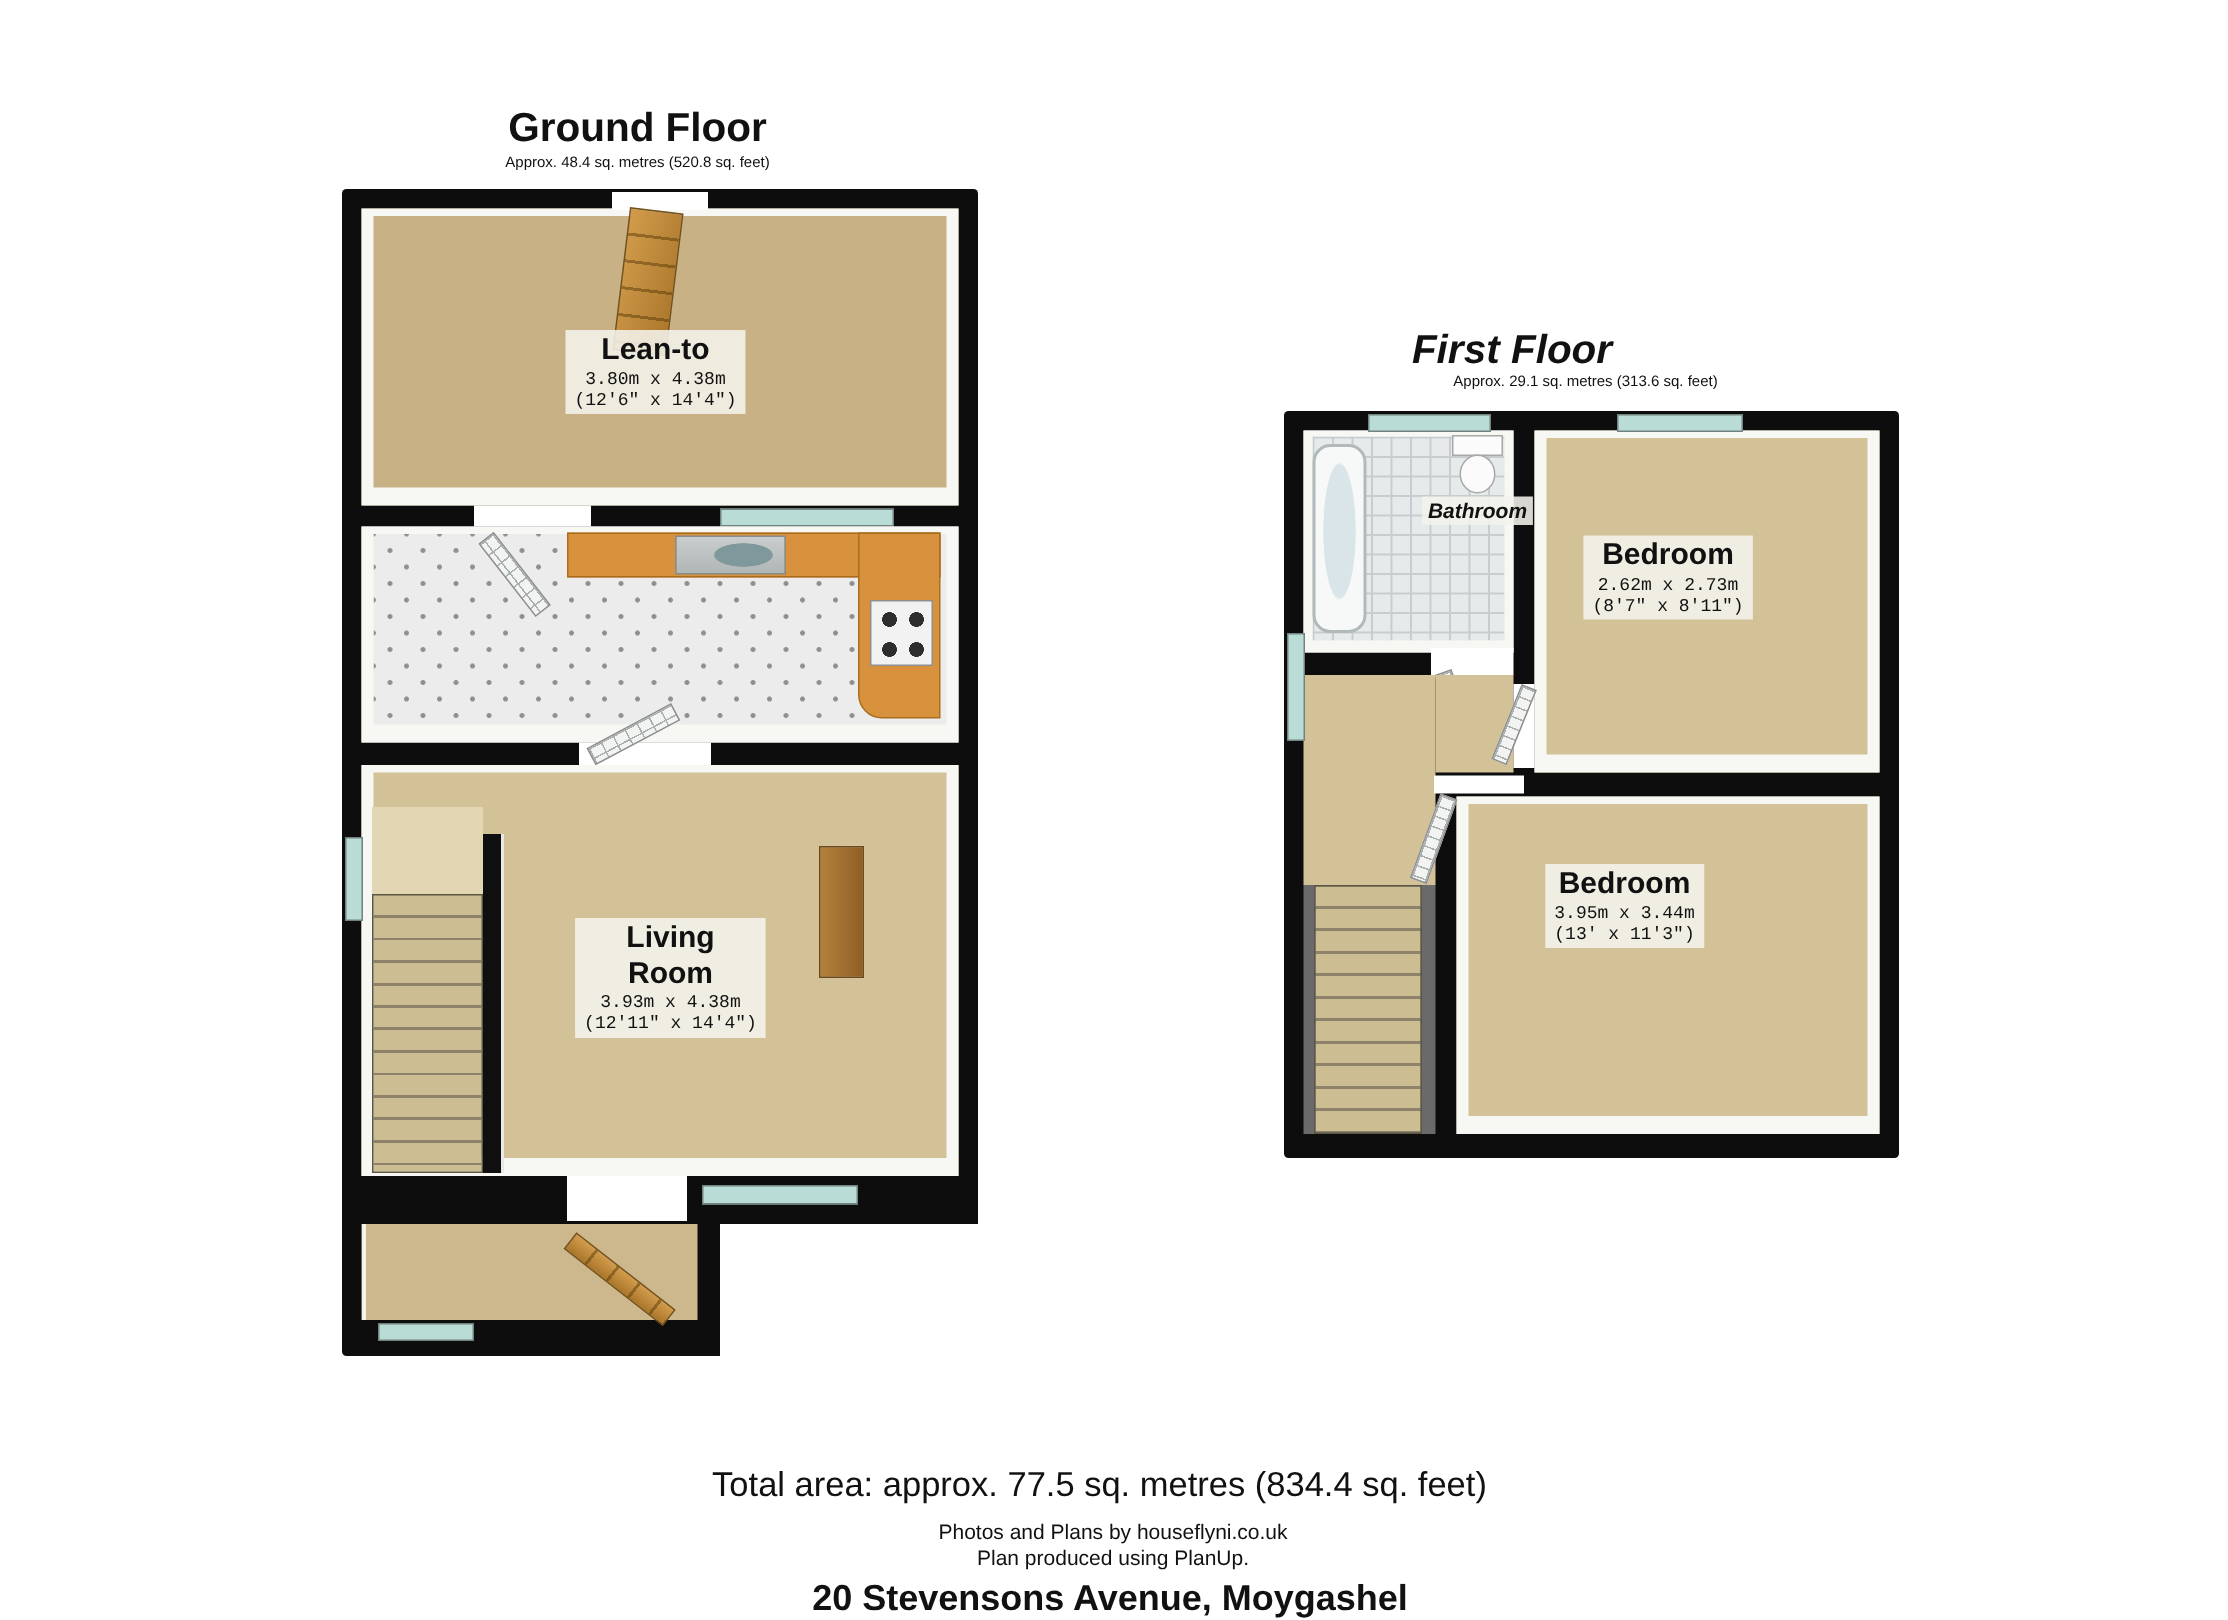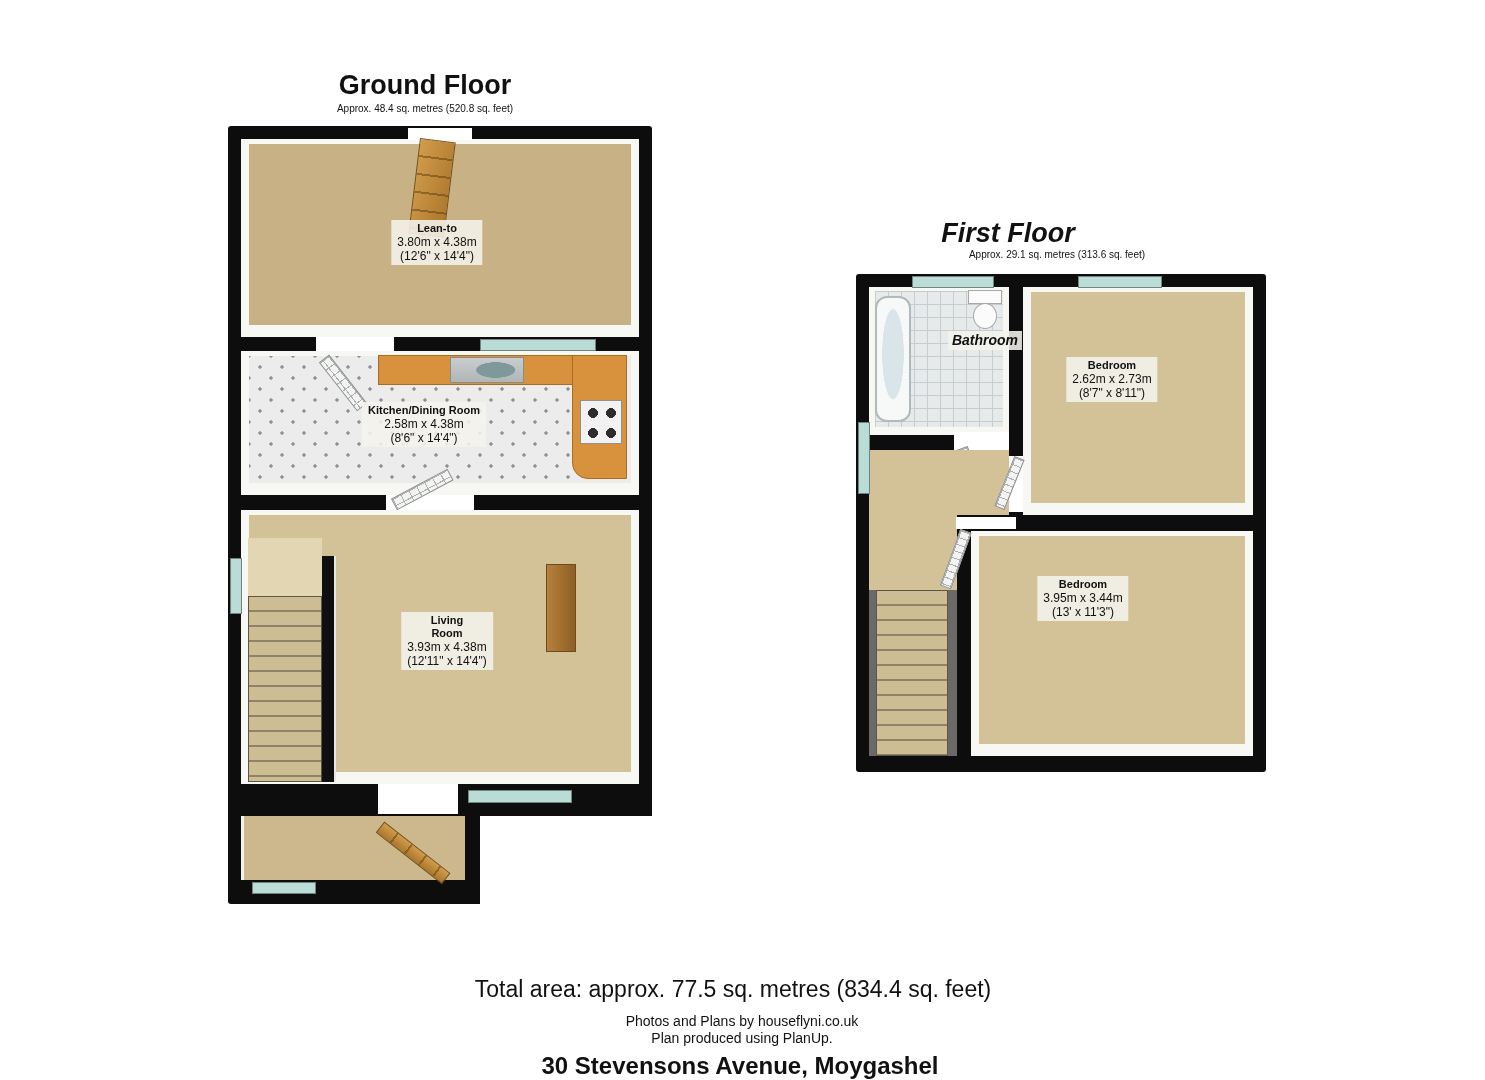--- a/index.html
+++ b/index.html
@@ -50,22 +50,22 @@
   .bath{position:absolute;background:radial-gradient(ellipse 11px 46px at 50% 46%, #d9e5e8 96%, transparent),#f7f9f9;
     border:2px solid #b2b9bb;border-radius:12px;box-sizing:border-box;}
   .wc-tank{position:absolute;background:#fbfbfb;border:1px solid #a8a8a8;box-sizing:border-box;}
   .wc-bowl{position:absolute;background:#fbfbfb;border:1px solid #a8a8a8;border-radius:50%;box-sizing:border-box;}
   .radiator{position:absolute;background:linear-gradient(90deg,#b5803b,#8f5f25);border:1px solid #6e4a1c;box-sizing:border-box;}
   
   .floor-title{position:absolute;transform:translateX(-50%);font-weight:bold;font-size:27px;white-space:nowrap;}
   .floor-sub{position:absolute;transform:translateX(-50%);font-size:10px;white-space:nowrap;}
   .rlabel{position:absolute;transform:translateX(-50%);text-align:center;
     background:rgba(244,242,236,.88);padding:2px 6px;line-height:1.18;z-index:5;}
-  .rlabel .rname{display:block;font-weight:bold;font-size:11px;margin:0 auto;}
-  .rlabel .rdim{display:block;font-size:12px;white-space:nowrap;}
+  .rlabel .rname{display:block;font-weight:bold;font-size:20px;margin:0 auto;}
+  .rlabel .rdim{display:block;font-size:12px;white-space:nowrap;font-family:Liberation Mono, monospace;}
   .rname.w110{max-width:112px;}
   .rname.w64{max-width:64px;}
   .bathlabel{font-weight:bold;font-size:14px;padding:1px 4px;}
   .foot-total{position:absolute;transform:translateX(-50%);font-size:23px;white-space:nowrap;}
   .foot-credit{position:absolute;transform:translateX(-50%);font-size:14px;white-space:nowrap;}
   .foot-address{position:absolute;transform:translateX(-50%);font-size:24px;font-weight:bold;white-space:nowrap;}
   
   .logo{position:absolute;background:var(--logo-bg,#4a4a4a);display:flex;align-items:center;justify-content:center;}
   .logo .brand{font-family:"Liberation Serif", serif;font-weight:bold;font-size:31px;
     color:var(--logo-brand,#7db3dd);letter-spacing:-1px;}
@@ -111,25 +111,20 @@
     <div class="abs floor-hall" style="left:13px;top:690px;width:224px;height:64px;box-shadow:inset 3px 0 0 #f3f3f0;"></div>
     <div class="window" style="left:24px;top:756px;width:64px;height:12px;"></div>
     <div class="door-wood h" style="left:152px;top:694px;width:84px;height:14px;transform:rotate(38deg);transform-origin:0 50%;"></div>
   </div>
 
   <div class="rlabel" style="left:437px;top:220px;">
     <span class="rname">Lean-to</span>
     <span class="rdim">3.80m x 4.38m</span>
     <span class="rdim">(12'6" x 14'4")</span>
   </div>
-  <div class="rlabel" style="left:424px;top:402px;">
-    <span class="rname w110">Kitchen/Dining Room</span>
-    <span class="rdim">2.58m x 4.38m</span>
-    <span class="rdim">(8'6" x 14'4")</span>
-  </div>
   <div class="rlabel" style="left:447px;top:612px;">
     <span class="rname w64">Living Room</span>
     <span class="rdim">3.93m x 4.38m</span>
     <span class="rdim">(12'11" x 14'4")</span>
   </div>
 
   <div class="floor-title" style="left:1008px;top:218px;font-style:italic;">First Floor</div>
   <div class="floor-sub" style="left:1057px;top:249px;">Approx. 29.1 sq. metres (313.6 sq. feet)</div>
 
   <div class="plan" style="left:856px;top:274px;width:410px;height:498px;">
@@ -167,16 +162,16 @@
   </div>
   <div class="rlabel" style="left:1083px;top:576px;">
     <span class="rname">Bedroom</span>
     <span class="rdim">3.95m x 3.44m</span>
     <span class="rdim">(13' x 11'3")</span>
   </div>
 
   <div class="foot-total" style="left:733px;top:976px;">Total area: approx. 77.5 sq. metres (834.4 sq. feet)</div>
   <div class="foot-credit" style="left:742px;top:1013px;">Photos and Plans by houseflyni.co.uk</div>
   <div class="foot-credit" style="left:742px;top:1030px;">Plan produced using PlanUp.</div>
-  <div class="foot-address" style="left:740px;top:1052px;">30 Stevensons Avenue, Moygashel</div>
+  <div class="foot-address" style="left:740px;top:1052px;">20 Stevensons Avenue, Moygashel</div>
 
 
 </div>
 
 </body></html>

